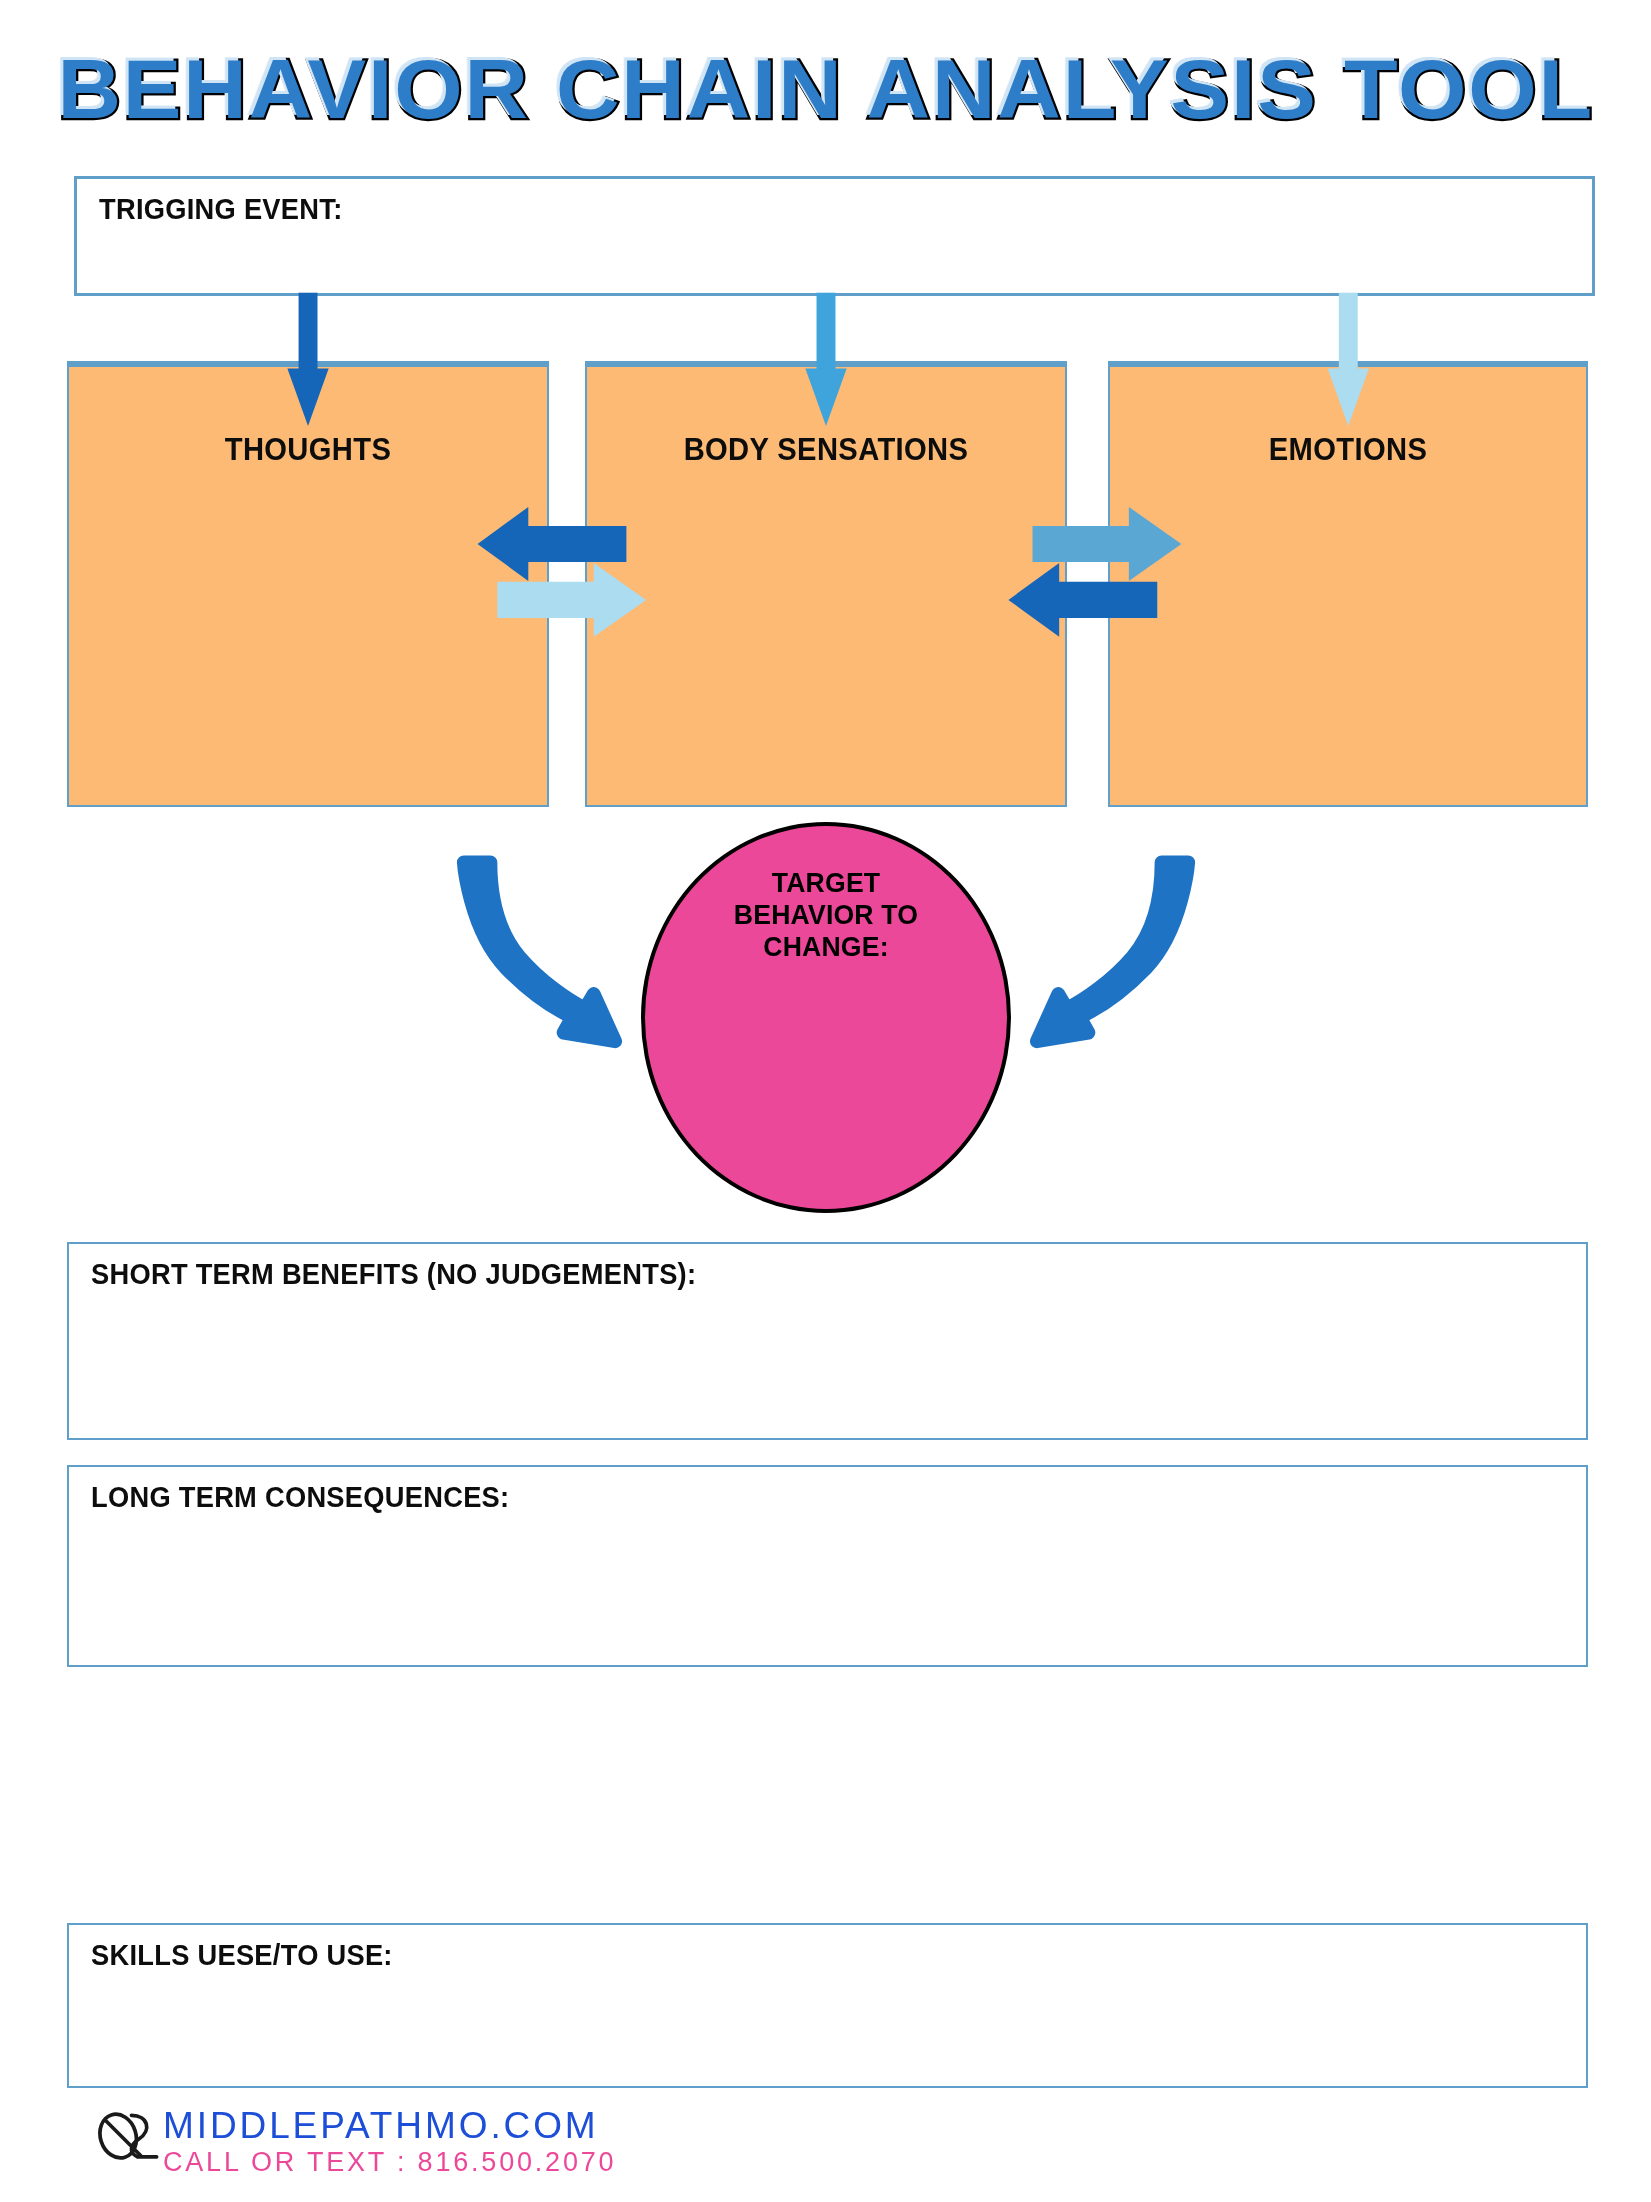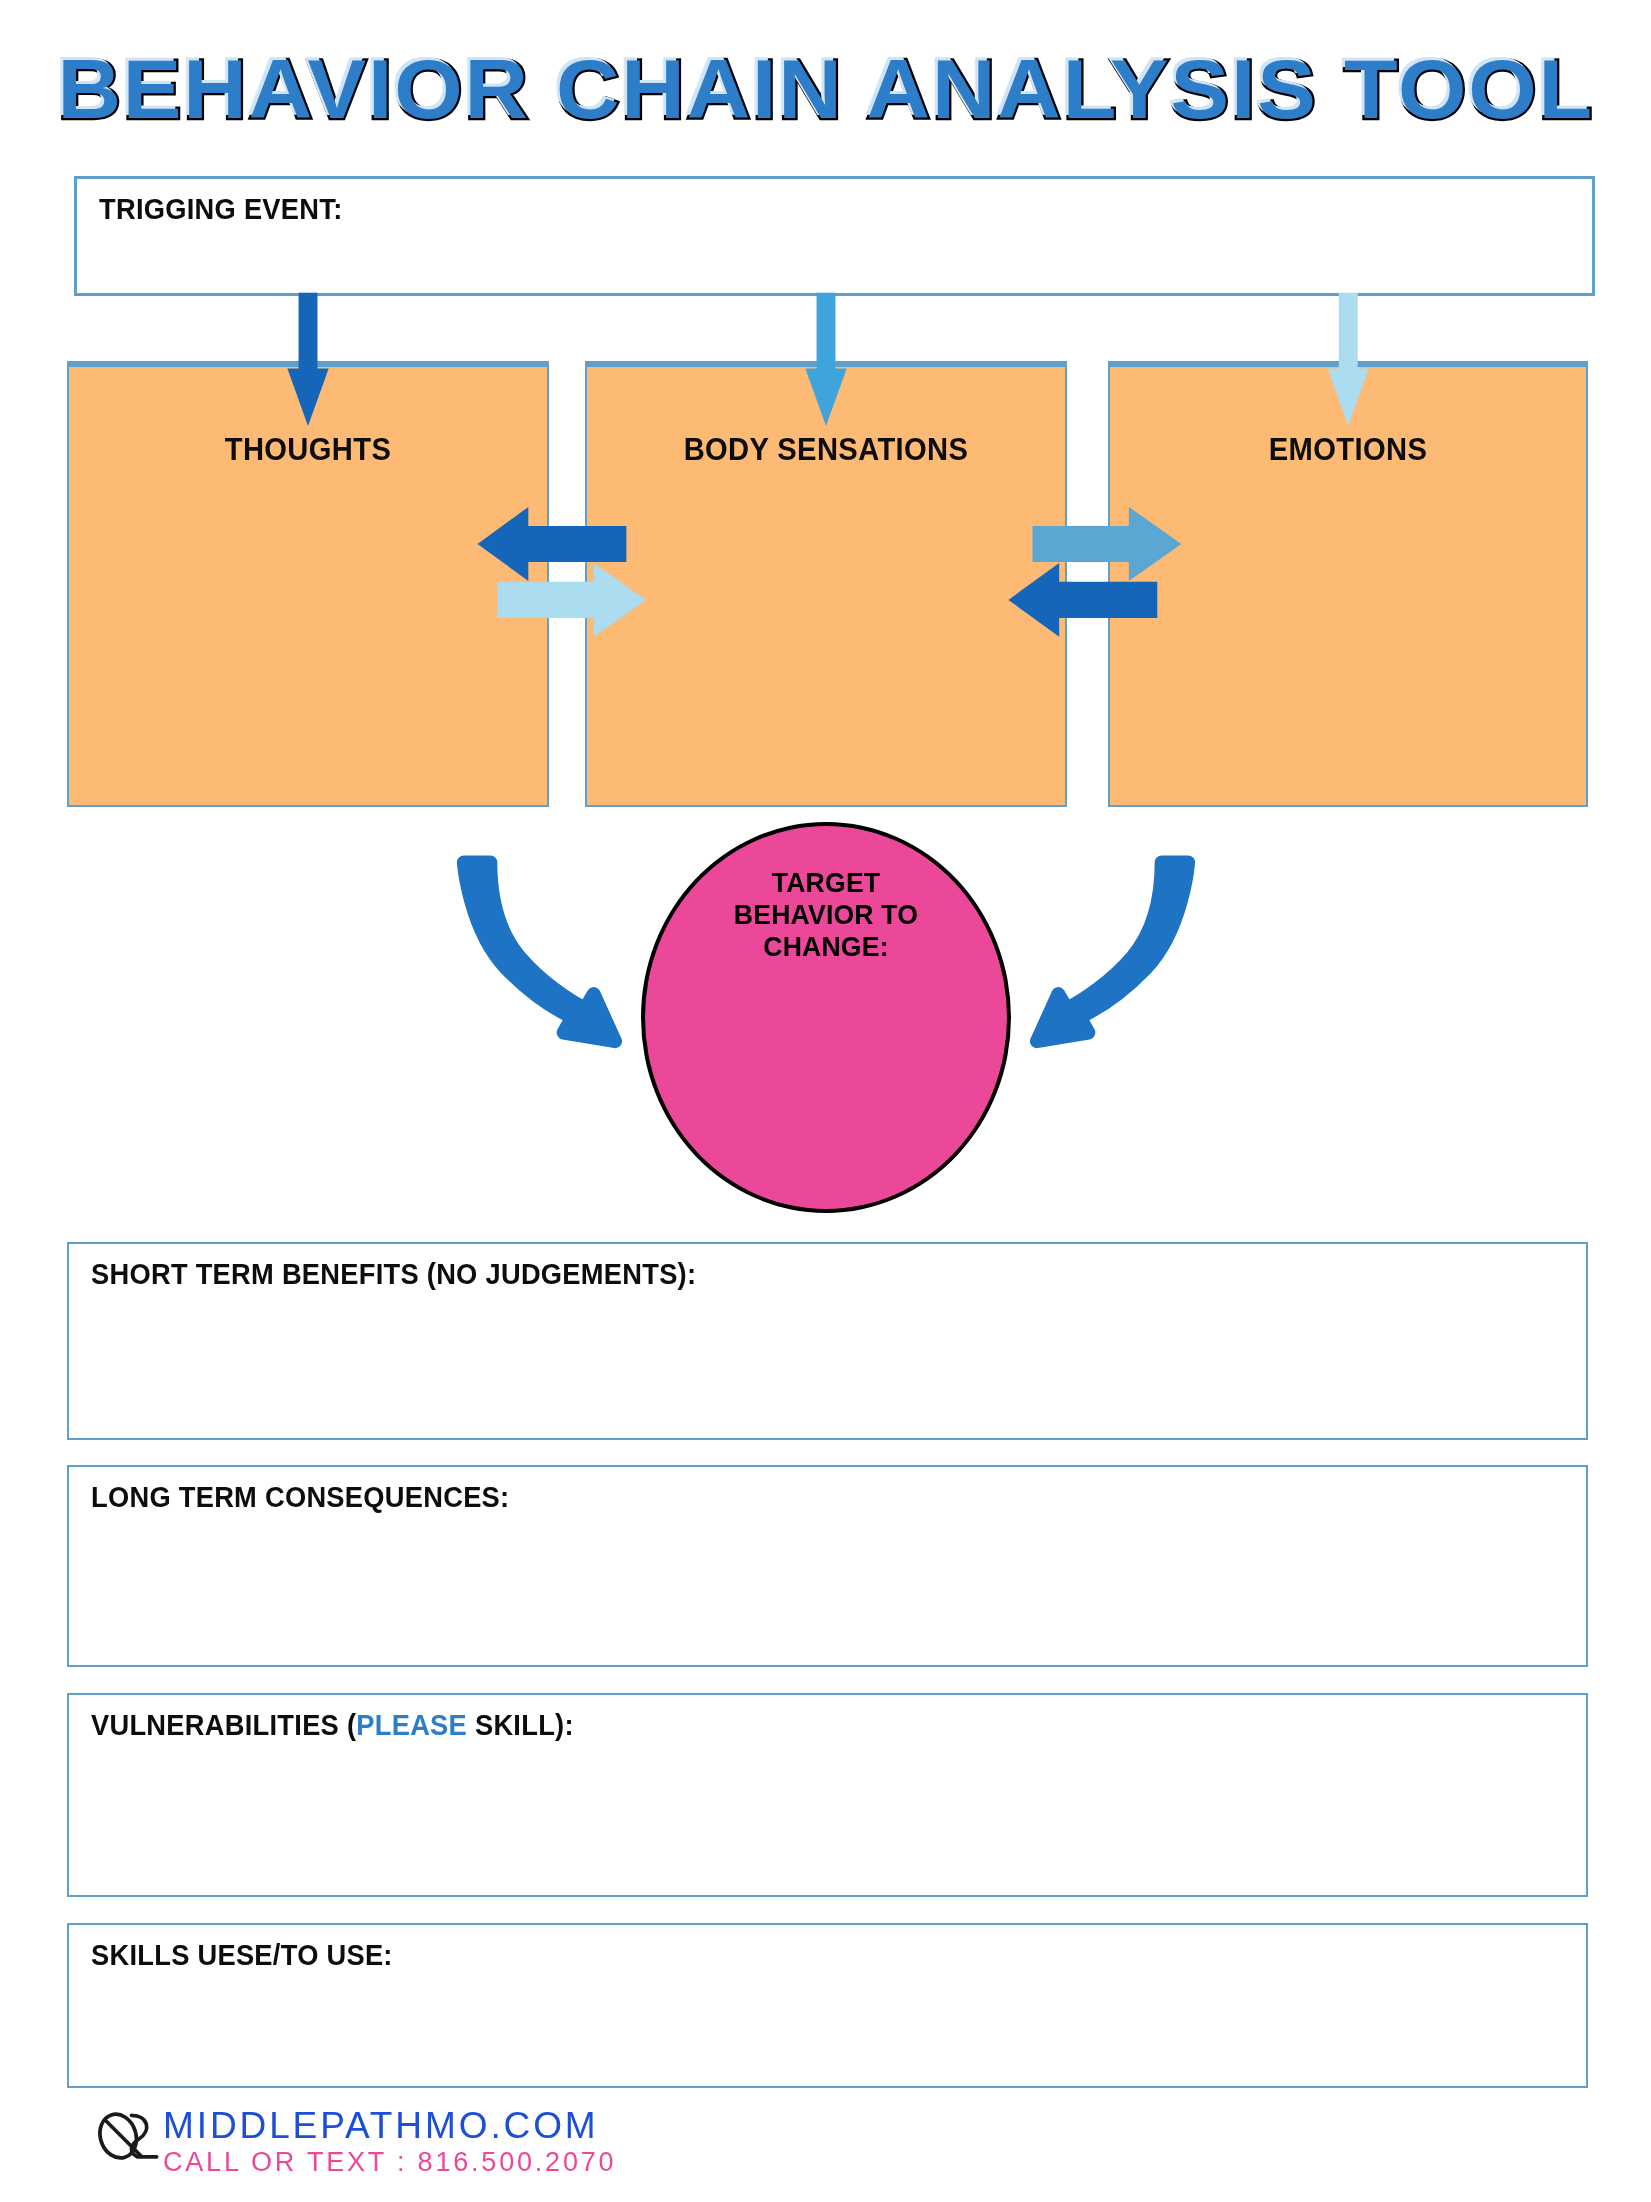--- a/index.html
+++ b/index.html
@@ -276,23 +276,20 @@
   </div>
 
   <div class="bottom-box" id="box-short">
     <div class="box-label">SHORT TERM BENEFITS (NO JUDGEMENTS):</div>
   </div>
 
   <div class="bottom-box" id="box-long">
     <div class="box-label">LONG TERM CONSEQUENCES:</div>
   </div>
 
-  <div class="bottom-box" id="box-vuln">
-    <div class="box-label"><span>VULNERABILITIES (</span><span class="accent">PLEASE</span><span> SKILL):</span></div>
-  </div>
 
   <div class="bottom-box" id="box-skills">
     <div class="box-label">SKILLS UESE/TO USE:</div>
   </div>
 
   <div id="footer">
 
     <svg id="footer-logo" viewBox="0 0 100 100">
       <ellipse cx="34" cy="42" rx="24" ry="30" fill="none" stroke="#1a1a1a" stroke-width="5" transform="rotate(-18 34 42)"></ellipse>
       <path d="M16 20 L66 70" fill="none" stroke="#1a1a1a" stroke-width="5"></path>

